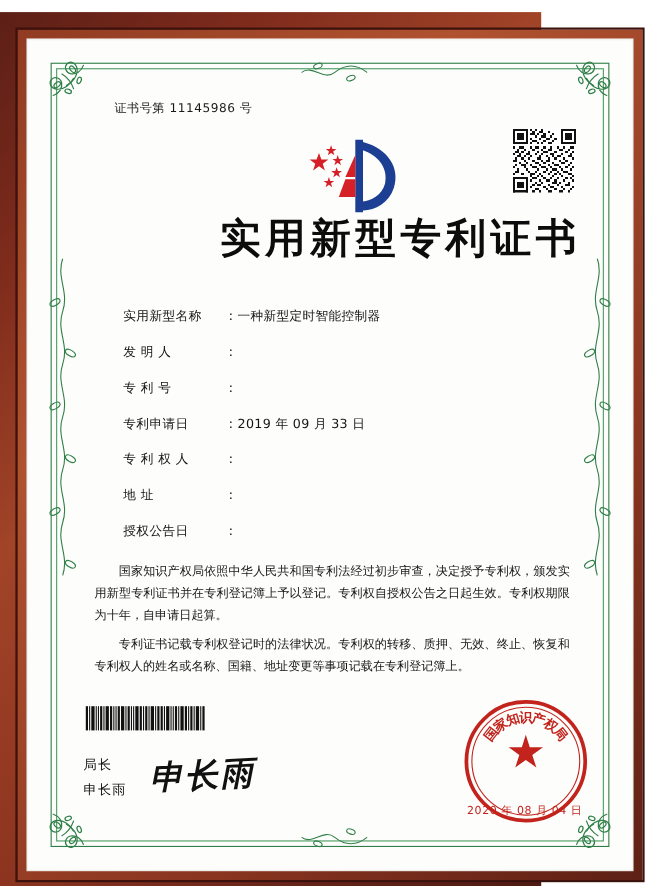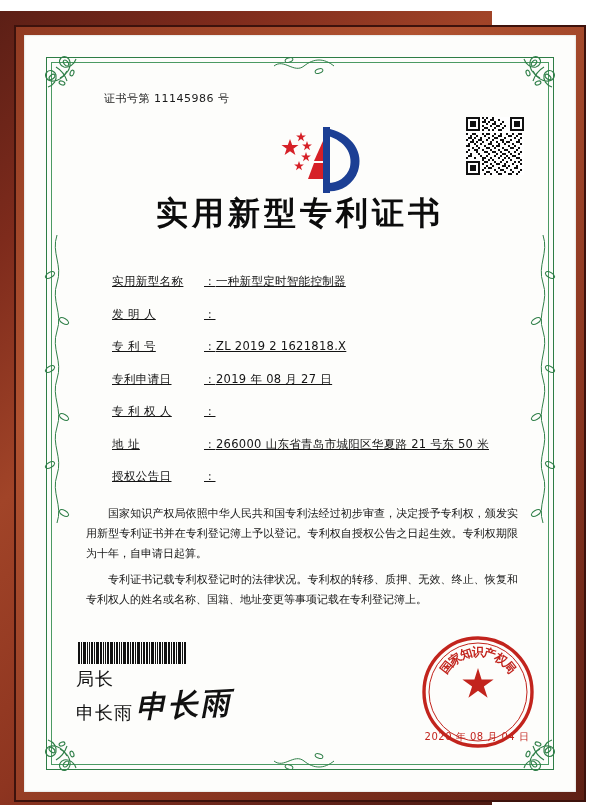--- a/index.html
+++ b/index.html
@@ -104,41 +104,40 @@
 
   .qr {
     position: absolute;
     right: 4px;
     top: 26px;
     width: 58px;
     height: 58px;
   }
 
   .title {
-    text-align: center;
+    text-align: right;
     font-family: "DejaVu Sans", "Liberation Sans", sans-serif;
-    font-size: 32px;
+    font-size: 37px;
     font-weight: bold;
     letter-spacing: 4px;
     margin-top: 86px;
     color: #0c0c0c;
   }
 
   .fields {
     margin-top: 40px;
     margin-left: 40px;
     font-size: 11.5px;
     line-height: 1;
     color: #141414;
   }
   .field-row {
     display: flex;
     align-items: flex-end;
     margin-bottom: 21px;
-    text-decoration: underline;
   }
   .field-label {
     width: 92px;
     flex: 0 0 92px;
     letter-spacing: 0.4px;
   }
   .field-label.spread {
     display: flex;
     justify-content: space-between;
   }
@@ -172,21 +171,21 @@
     background: #111;
     height: 100%;
     margin-right: 1px;
   }
 
   
   .sign-block {
     position: absolute;
     left: 52px;
     bottom: 62px;
-    font-size: 18px;
+    font-size: 12px;
     line-height: 1.9;
     color: #111;
     letter-spacing: 1px;
   }
   .sign-script {
     position: absolute;
     left: 112px;
     bottom: 66px;
     font-family: "DejaVu Serif", "Liberation Serif", serif;
     font-size: 30px;
@@ -528,38 +527,36 @@
         </div>
 
         <div class="field-row">
           <span class="field-label spread">发 明 人</span>
           <span class="field-colon">：</span>
         </div>
 
         <div class="field-row">
           <span class="field-label spread">专 利 号</span>
           <span class="field-colon">：</span>
-          <span class="field-value">ZL 2019 2 1621818.X</span>
         </div>
 
         <div class="field-row">
           <span class="field-label">专利申请日</span>
           <span class="field-colon">：</span>
-          <span class="field-value">2019 年 08 月 27 日</span>
+          <span class="field-value">2019 年 09 月 33 日</span>
         </div>
 
         <div class="field-row">
           <span class="field-label spread">专 利 权 人</span>
           <span class="field-colon">：</span>
         </div>
 
         <div class="field-row">
           <span class="field-label spread">地 址</span>
           <span class="field-colon">：</span>
-          <span class="field-value">266000 山东省青岛市城阳区华夏路 21 号东 50 米</span>
         </div>
 
         <div class="field-row">
           <span class="field-label">授权公告日</span>
           <span class="field-colon">：</span>
         </div>
 
       </div>
 
       <div class="paragraphs">

